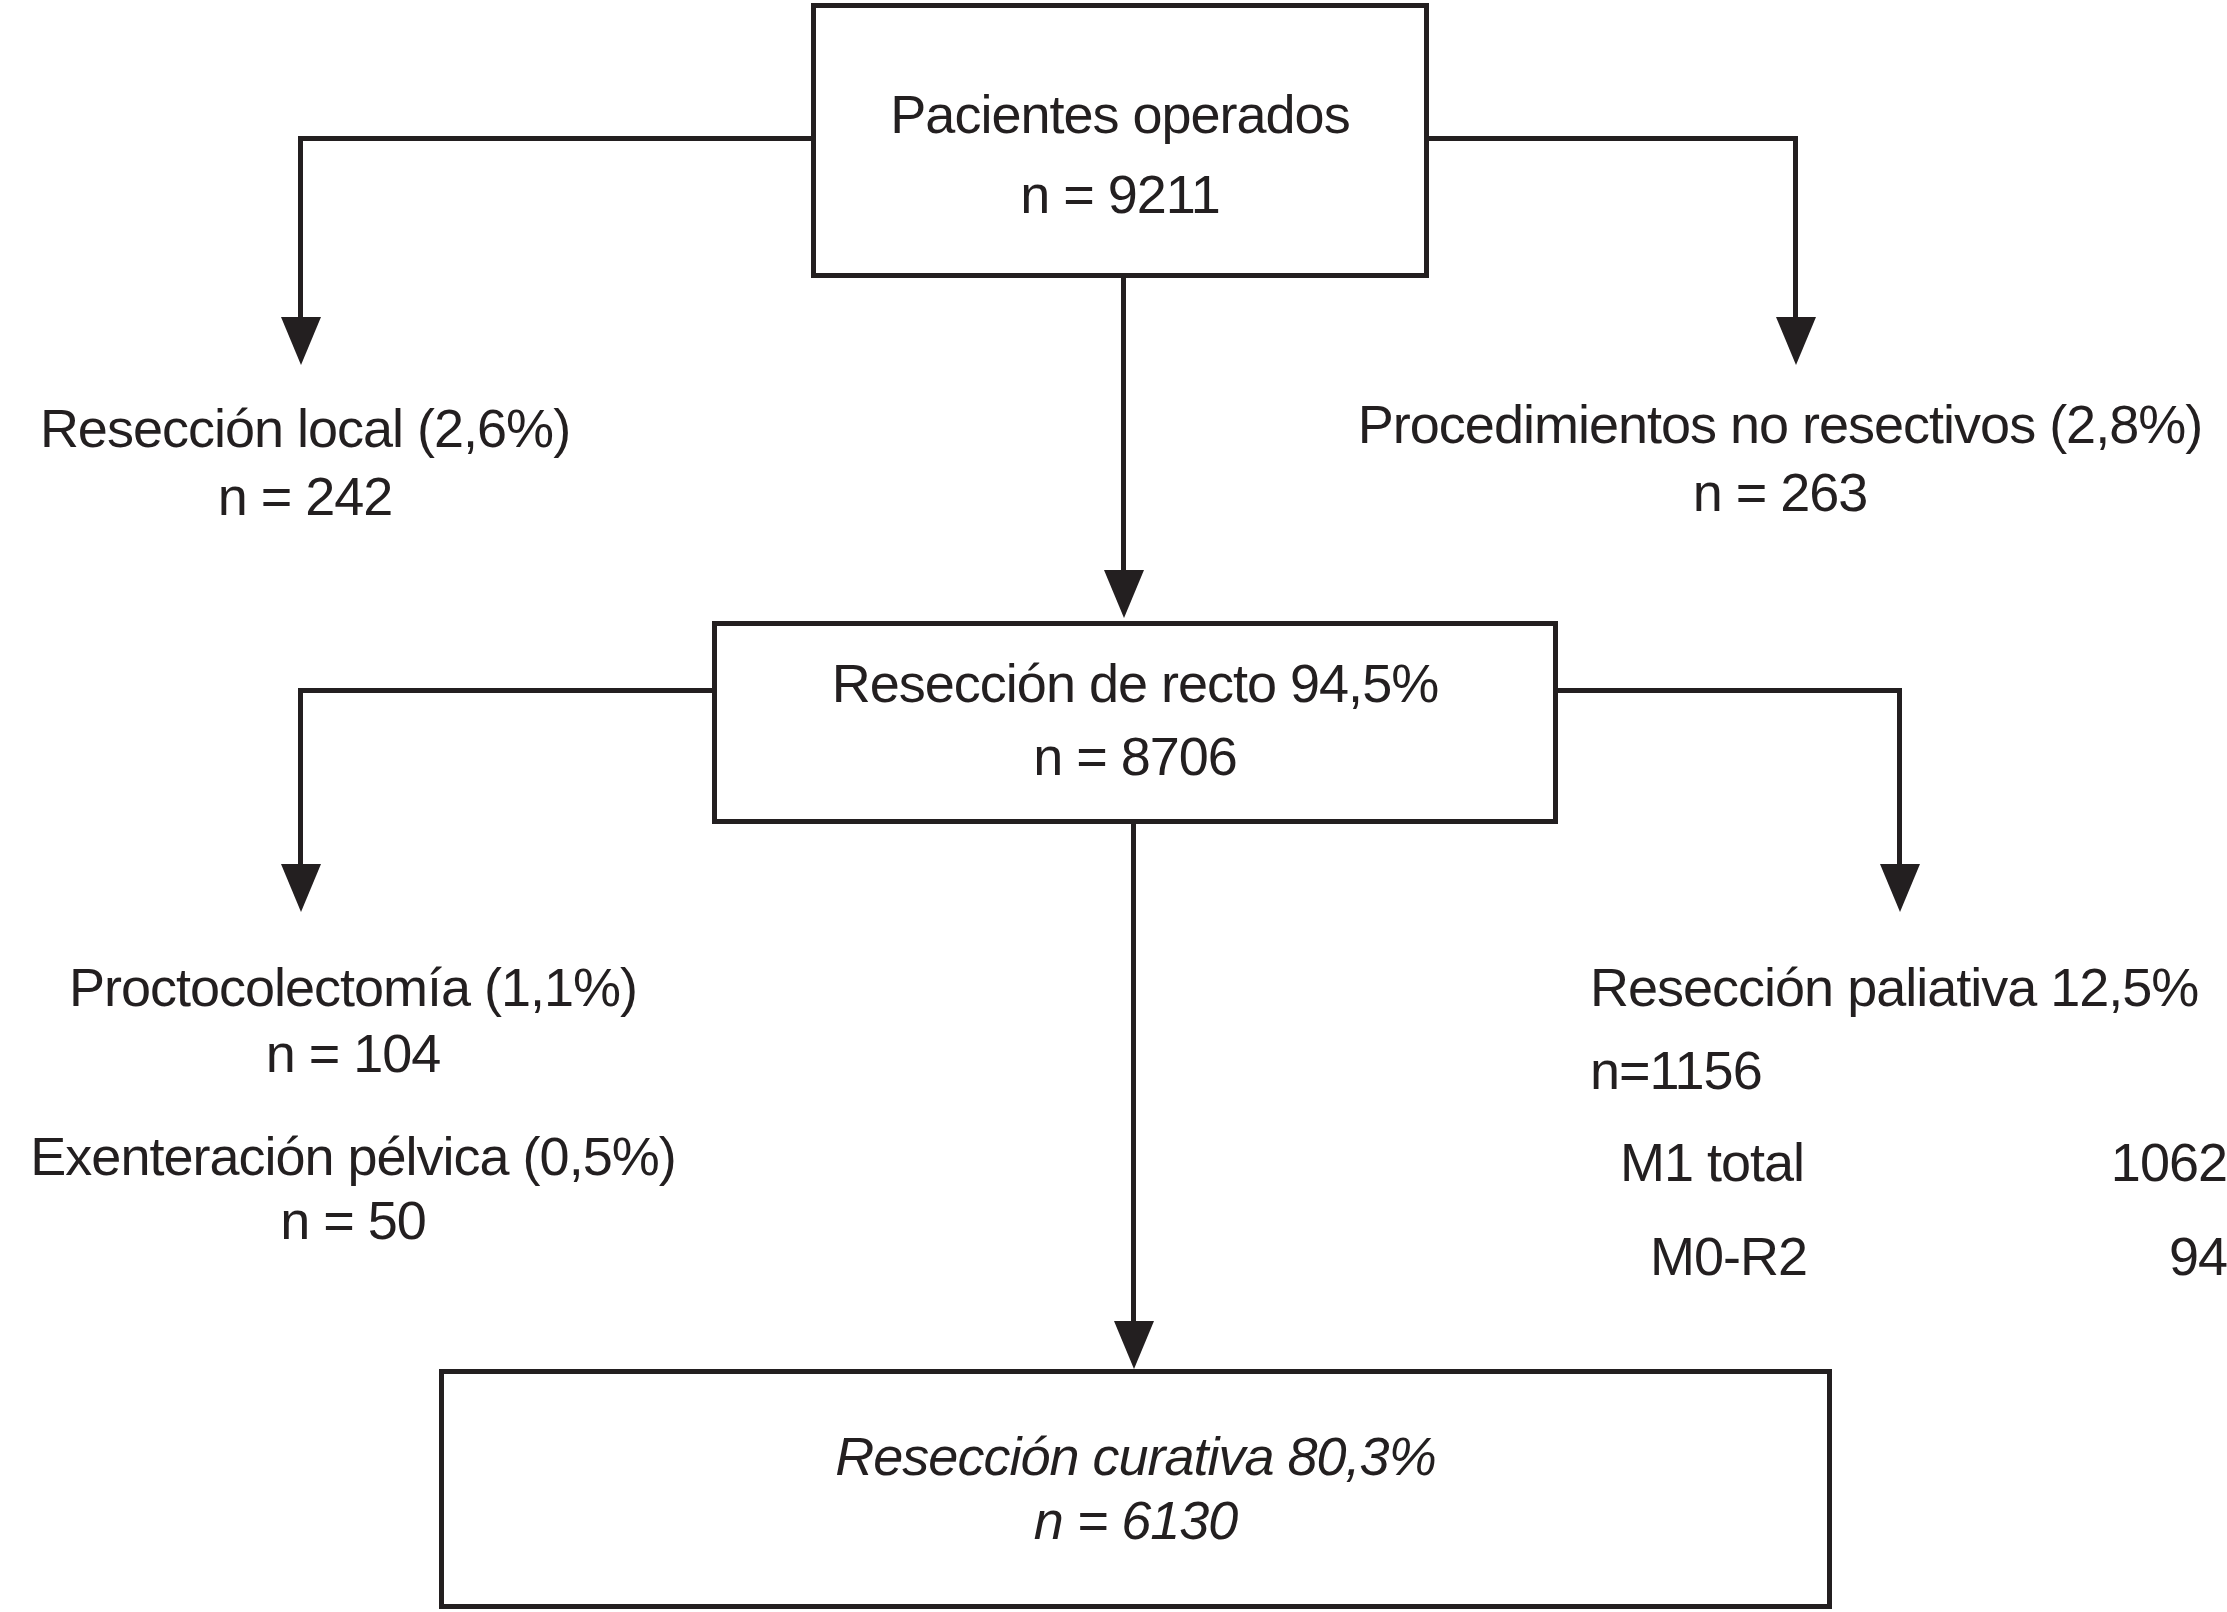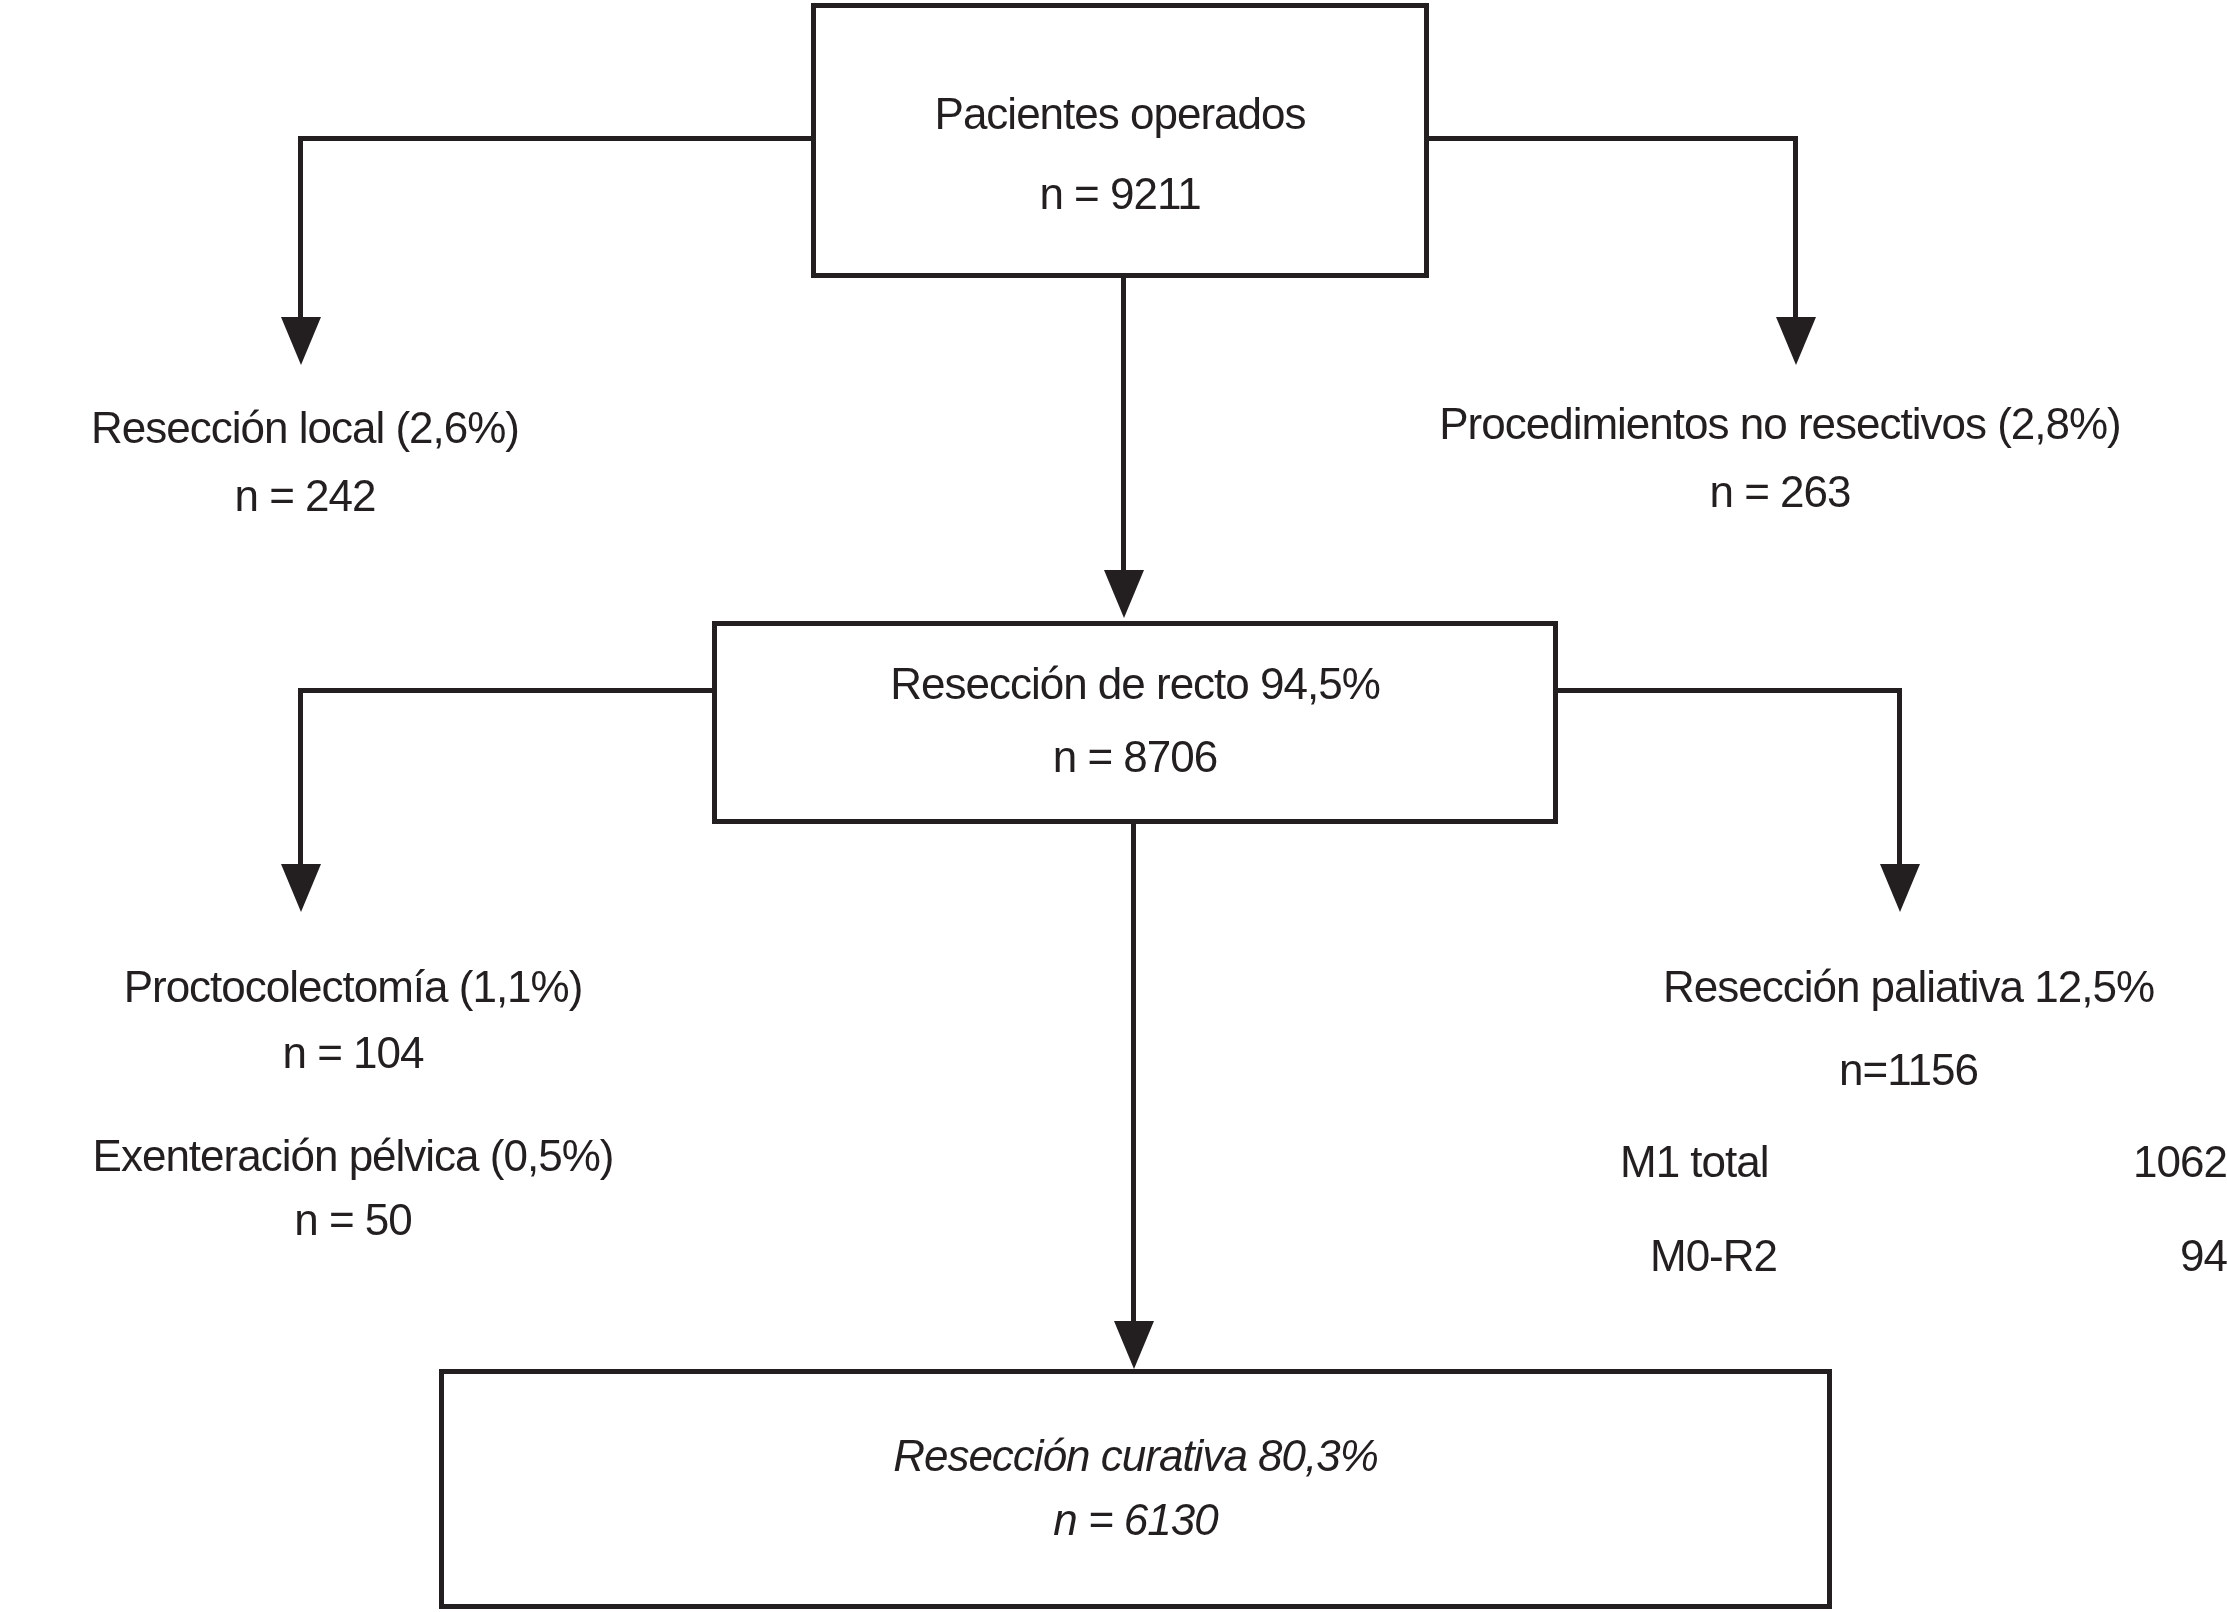--- a/index.html
+++ b/index.html
@@ -9,21 +9,21 @@
   }
   :root {
     --ink: #231f20;
   }
   #canvas {
     position: relative;
     width: 2227px;
     height: 1612px;
     background: #ffffff;
     font-family: "Liberation Sans", "DejaVu Sans", sans-serif;
-    font-size: 44px;
+    font-size: 54px;
     letter-spacing: -1px;
     color: var(--ink);
     overflow: hidden;
   }
   .box {
     position: absolute;
     box-sizing: border-box;
     border: 5px solid var(--ink);
     background: #ffffff;
     display: flex;
@@ -59,21 +59,21 @@
     border-left: 20px solid transparent;
     border-right: 20px solid transparent;
     border-top: 48px solid var(--ink);
   }
   .right-row {
     position: absolute;
     width: 100%;
     height: 66px;
     line-height: 66px;
     display: flex;
-    justify-content: center;
+    justify-content: flex-start;
   }
   .right-row.split { justify-content: space-between; }
   .ind30 { margin-left: 30px; }
   .ind60 { margin-left: 60px; }
 </style>
 </head>
 <body>
 
 <div id="canvas" style="background: rgb(255, 255, 255);">
 

